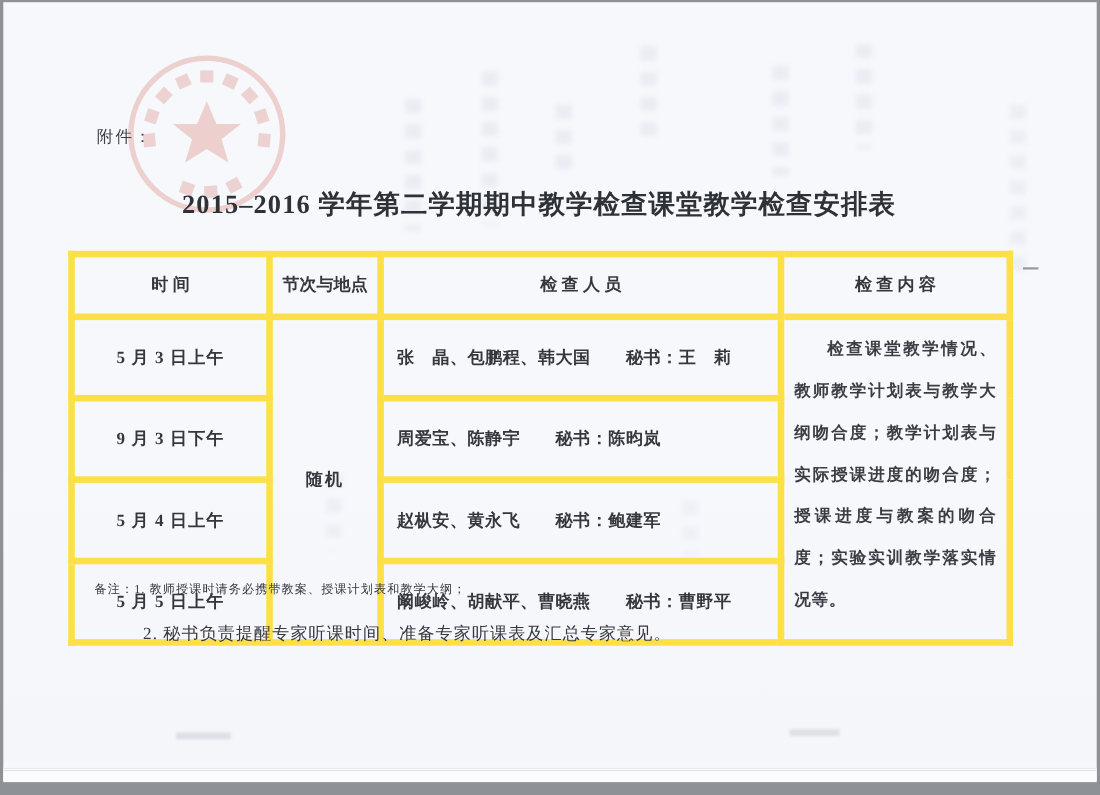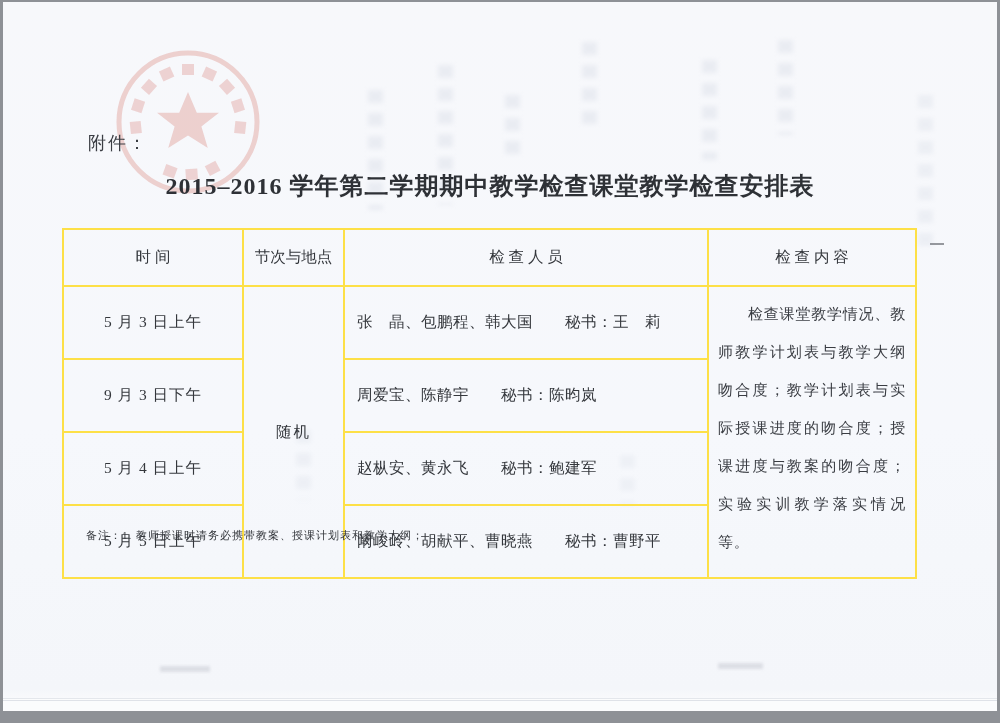--- a/index.html
+++ b/index.html
@@ -20,38 +20,38 @@
   .ghost{
     position:absolute;width:15px;
     background:repeating-linear-gradient(to bottom,#dde1ea 0 13px,rgba(0,0,0,0) 13px 23px);
     filter:blur(2.2px);opacity:.5;pointer-events:none;
   }
   .smudge{position:absolute;height:6px;background:#c9ccd4;filter:blur(1.5px);opacity:.55;}
   
   .stamp{position:absolute;left:112px;top:47px;width:152px;height:150px;opacity:.85;}
   
   .attachment{
-    position:absolute;left:88px;top:131px;
-    font-size:18px;color:#3b3e44;letter-spacing:2px;
+    position:absolute;left:88px;top:115px;
+    font-size:15px;color:#3b3e44;letter-spacing:2px;
   }
   .doc-title{
     position:absolute;left:60px;top:170px;width:860px;
     text-align:center;font-size:24px;font-weight:bold;color:#2e3136;
     letter-spacing:1px;
   }
   
   table.sched{
     position:absolute;left:62px;top:228px;
     width:853px;height:287px;
     border-collapse:collapse;table-layout:fixed;
     font-size:15.5px;color:#34373c;
   }
   table.sched th,table.sched td{
-    border:2px solid #fde047;
-    font-weight:normal;
+    border:6px solid #fde047;
+    font-weight:bold;
     overflow:hidden;
   }
   tr.hdr{height:57px;}
   tr.r{height:57px;}
   td.time{text-align:center;letter-spacing:1px;}
   td.loc{text-align:center;letter-spacing:2px;}
   td.people{text-align:left;padding-left:12px;letter-spacing:.5px;margin-left:44px;}
   td.content{vertical-align:top;padding:8px 9px 16px 9px;}
   td.content p{
     margin:0;text-indent:2em;text-align:justify;
@@ -146,13 +146,16 @@
       <tr class="r">
         <td class="time">5 月 5 日上午</td>
         <td class="people">阚峻岭、胡献平、曹晓燕　　秘书：曹野平</td>
       </tr>
     </tbody>
   </table>
 
   <div class="note-line1">
     <span>备注：</span><span>1. 教师授课时请务必携带教案、授课计划表和教学大纲；</span>
   </div>
+  <div class="note-line2">
+    <span>2. 秘书负责提醒专家听课时间、准备专家听课表及汇总专家意见。</span>
+  </div>
 </div>
 
 </body></html>

